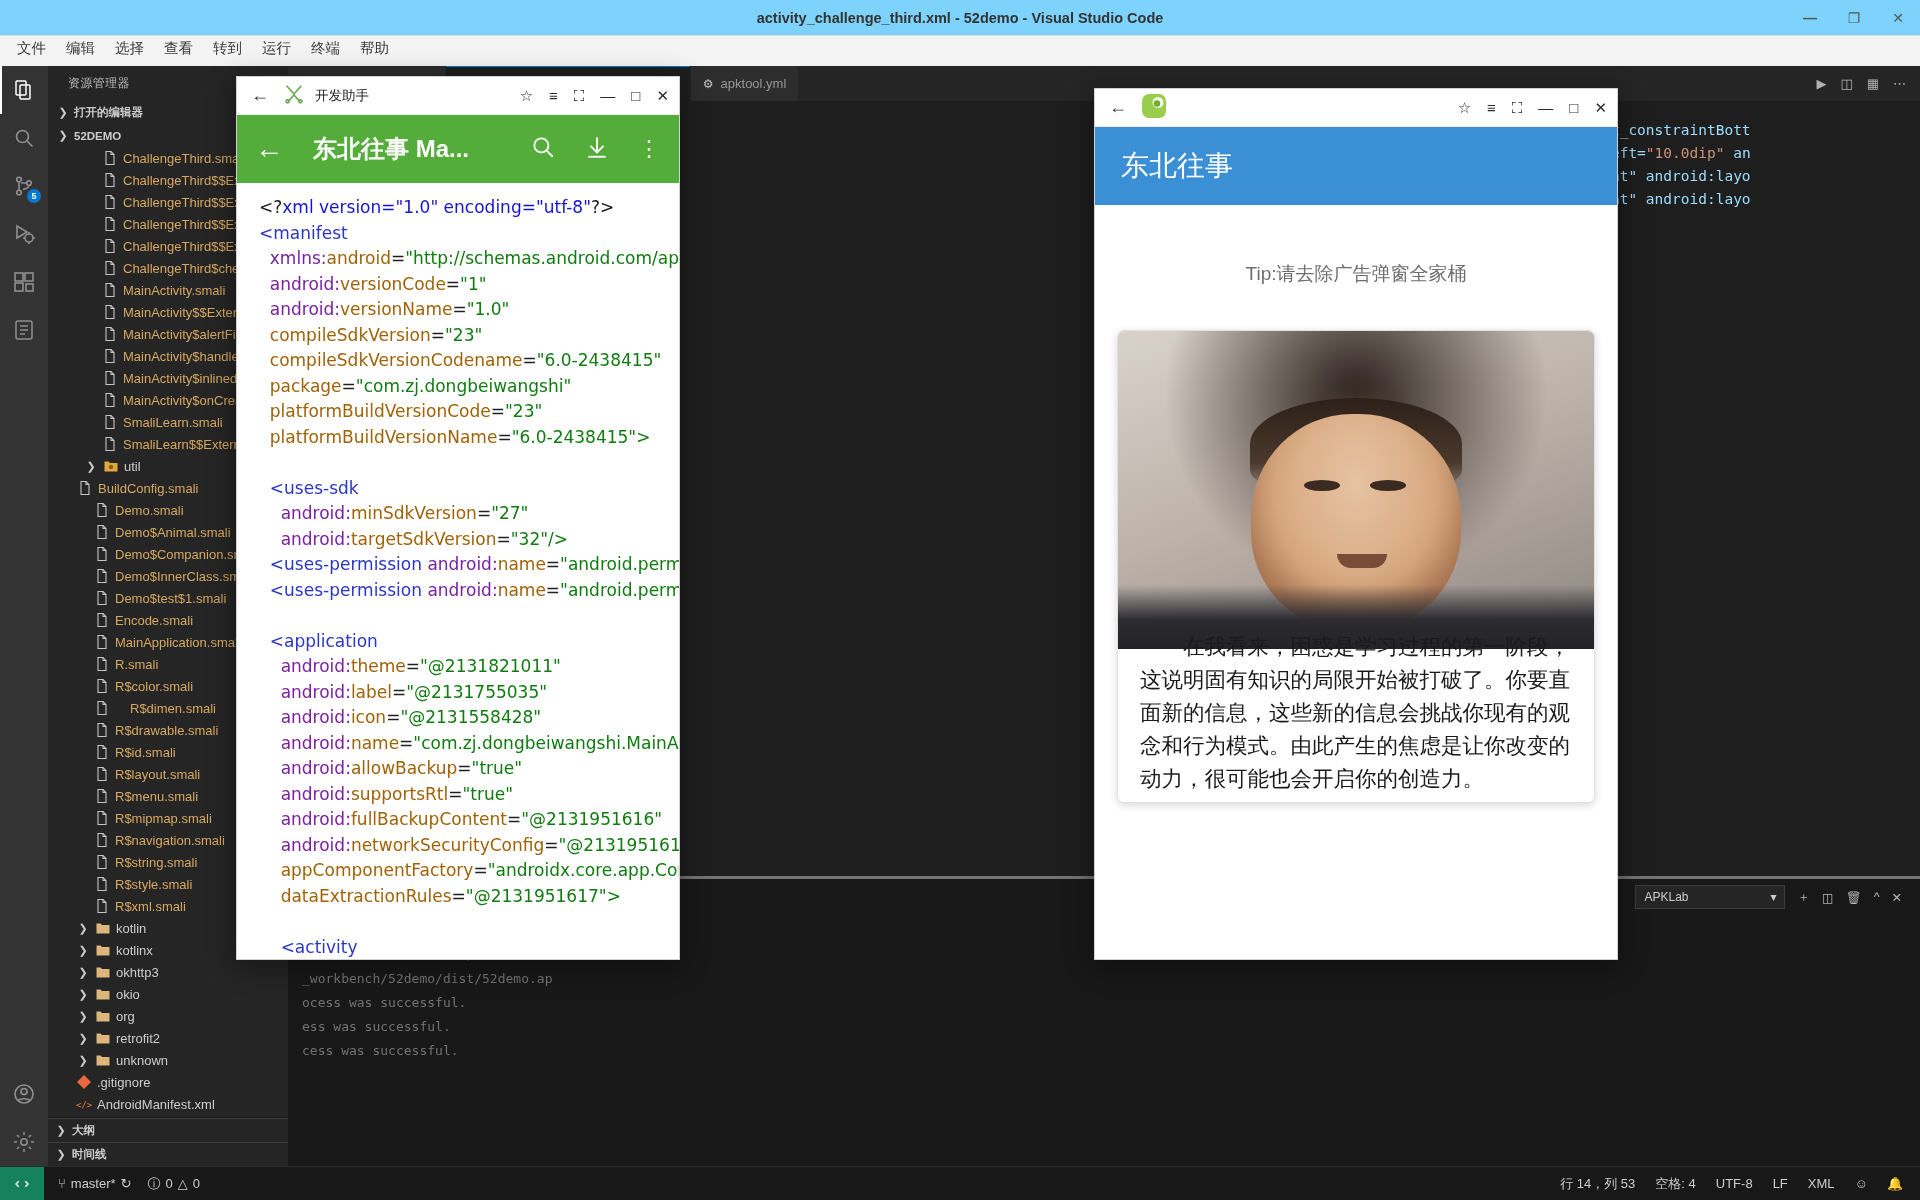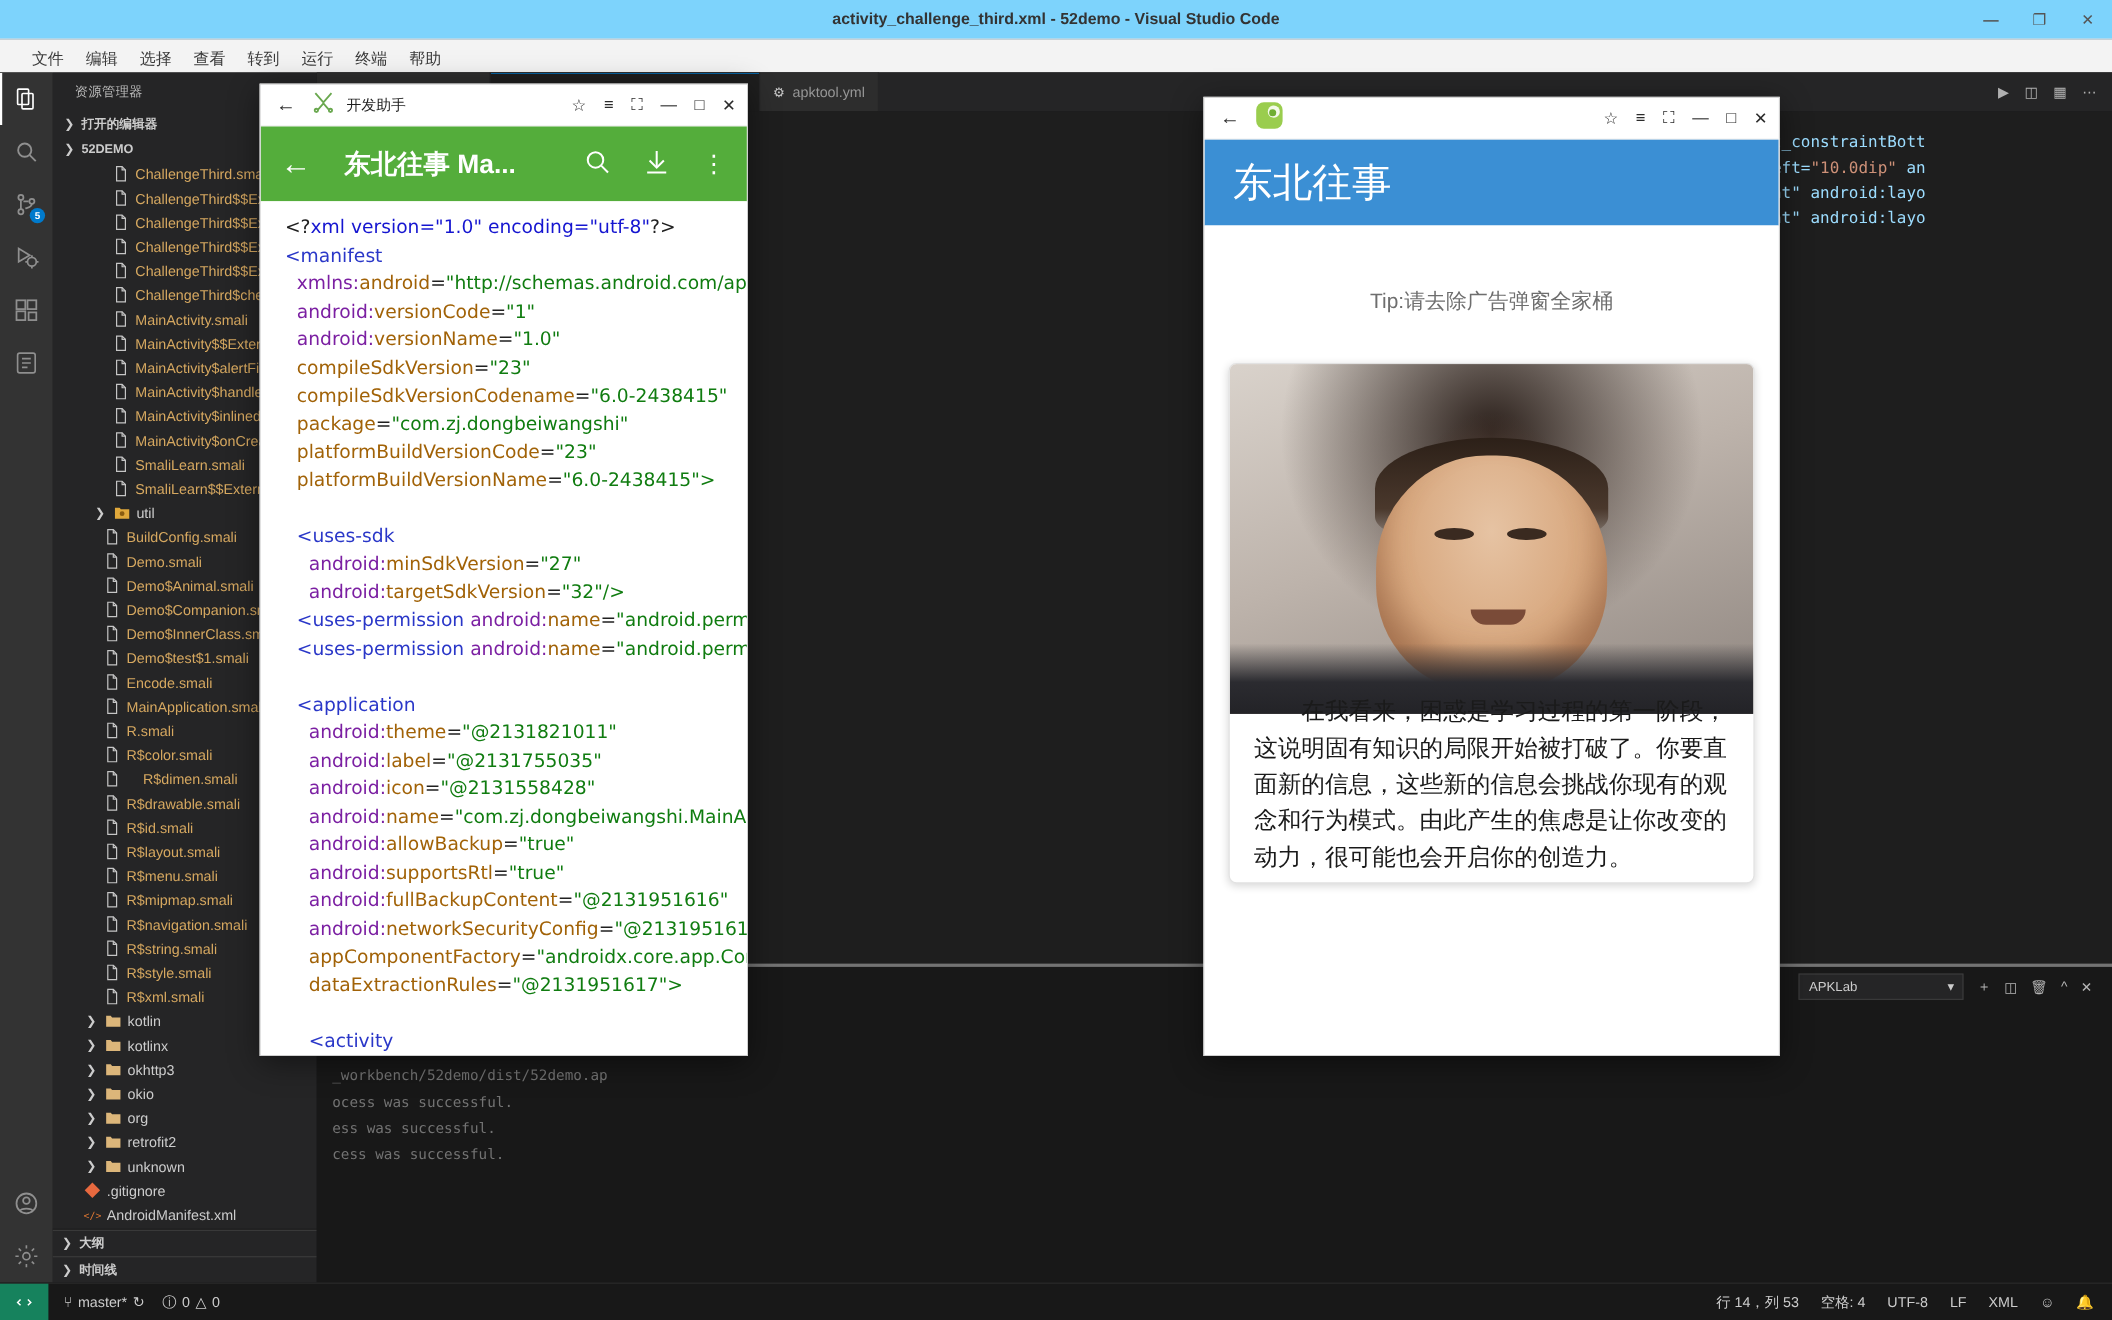--- a/index.html
+++ b/index.html
@@ -23,22 +23,22 @@
     display: flex; align-items: center;
   }
   .vs-titlebar .winbtn {
     width: 44px; height: 36px; display: flex; align-items: center; justify-content: center;
     color: #555; font-size: 14px;
   }
 
   
   .vs-menubar {
     position: absolute; left: 0; top: 36px; width: 1920px; height: 30px;
-    background: #f3f3f3; display: flex; align-items: flex-end;
-    padding-left: 20px; gap: 2px;
+    background: #f3f3f3; display: flex; align-items: flex-start;
+    padding-left: 8px; gap: 2px;
   }
   .vs-menubar .mi {
     padding: 3px 9px; font-size: 14.5px; color: #3b3b3b; border-radius: 3px;
   }
 
   
   .vs-body { position: absolute; left: 0; top: 66px; width: 1920px; height: 1100px; background: #1e1e1e; }
 
   
   .activitybar {
@@ -178,21 +178,21 @@
   .x-tag   { color: #2a37c8; }
   .x-attr  { color: #a16207; }
   .x-attr2 { color: #7b1fa2; }
   .x-val   { color: #107c10; }
   .x-pl    { color: #202020; }
 
   
   .app-win { left: 1094px; top: 88px; width: 524px; height: 872px; }
   .app-bluebar {
     height: 78px; background: #3b8fd4; display: flex; align-items: center;
-    padding: 0 26px; color: #ffffff; font-size: 36px;
+    padding: 0 26px; color: #ffffff; font-size: 28px;
   }
   .app-body { position: absolute; left: 0; right: 0; top: 116px; bottom: 0; background: #ffffff; }
   .app-tip { text-align: center; font-size: 19px; color: #6e6e6e; margin-top: 56px; }
   .app-card {
     margin: 43px 22px 0 22px; background: #ffffff;
     border: 1px solid #e2e2e2; border-radius: 7px;
     box-shadow: 0 2px 8px rgba(0,0,0,.16); overflow: hidden;
   }
   .app-photo {
     height: 318px; background:
@@ -437,21 +437,21 @@
             <span class="fname">SmaliLearn$$ExternalSyn...</span>
           </div>
           <div class="trow " style="padding-left: 36px;">
             <span class="chev">❯</span>
             <svg class="ficon" viewBox="0 0 16 16">
               <path d="M1.5 3.5h4.2l1.2 1.5h7.6v8.5H1.5z" fill="#e0a83b"></path>
               <circle cx="8" cy="9" r="2.2" fill="#8a5c10"></circle>
             </svg>
             <span class="fname">util</span>
           </div>
-          <div class="trow smali" style="padding-left: 46px;">
+          <div class="trow smali" style="padding-left: 29px;">
             <svg class="ficon" viewBox="0 0 16 16" fill="none" stroke="#c5c5c5" stroke-width="1.1">
               <path d="M4 1.5h5L12 4.5V14.5H4z"></path>
               <path d="M9 1.5V4.5h3"></path>
             </svg>
             <span class="fname">BuildConfig.smali</span>
           </div>
           <div class="trow smali" style="padding-left: 46px;">
             <svg class="ficon" viewBox="0 0 16 16" fill="none" stroke="#c5c5c5" stroke-width="1.1">
               <path d="M4 1.5h5L12 4.5V14.5H4z"></path>
               <path d="M9 1.5V4.5h3"></path>

